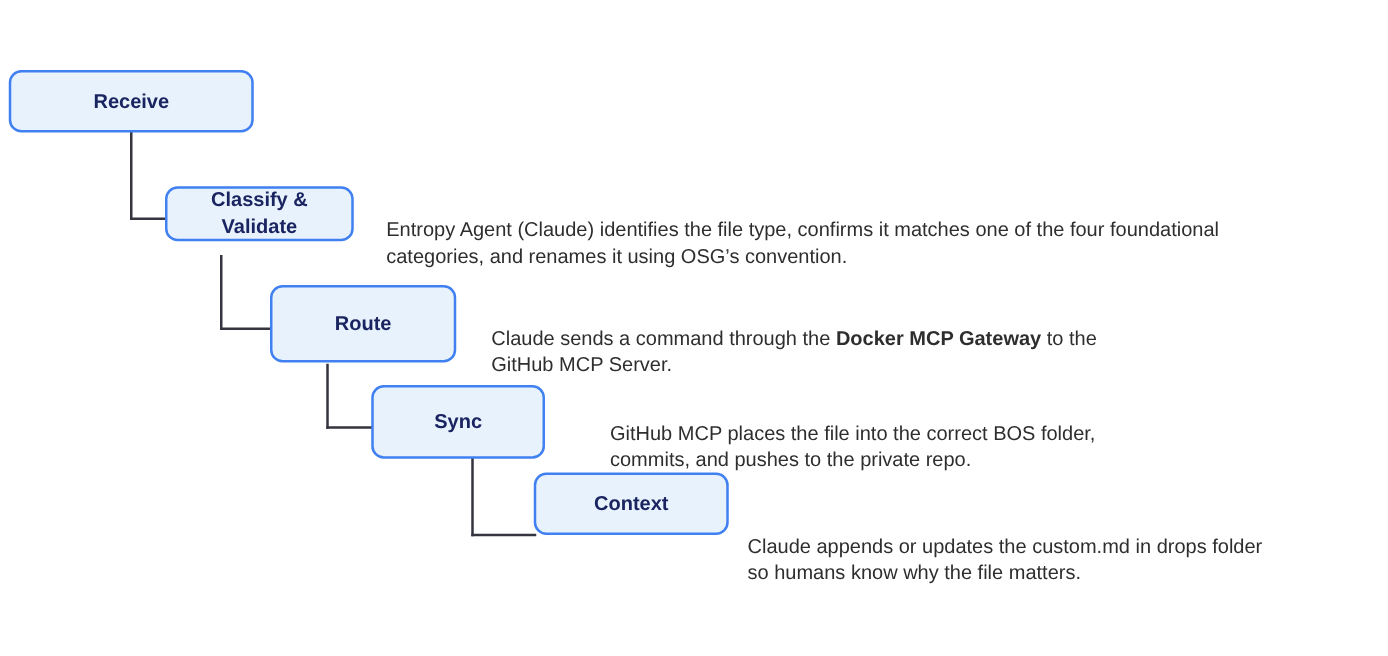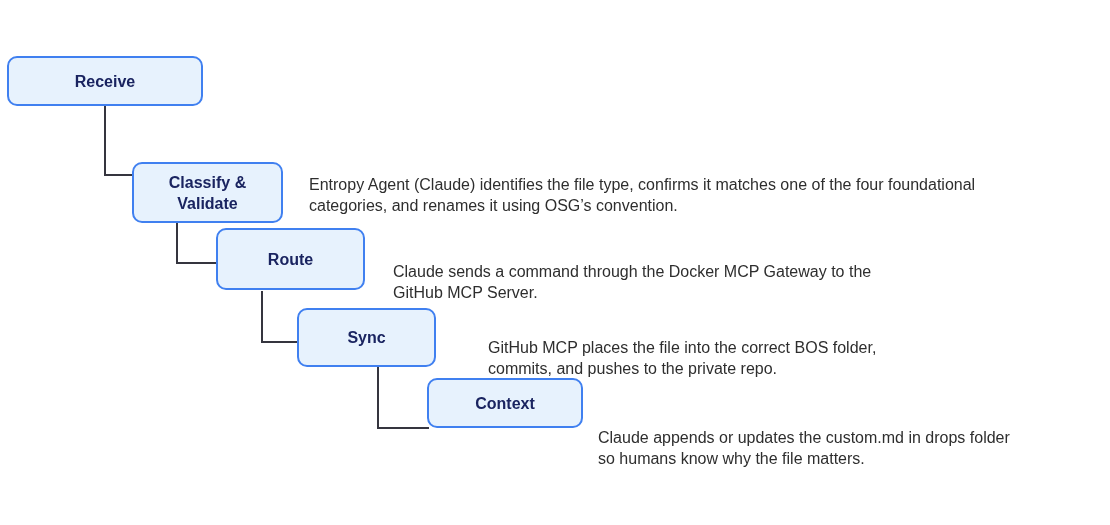--- a/index.html
+++ b/index.html
@@ -27,21 +27,21 @@
   }
   .line{position:absolute;background:var(--connector,#35353f);}
   .line.v{width:2px;}
   .line.h{height:2px;}
   .desc{
     position:absolute;
     color:var(--description-text,#2e2e2e);
     font-size:16px;line-height:21px;
     white-space:pre-line;
   }
-  .desc b{font-weight:normal;}
+  .desc b{font-weight:bold;}
 </style>
 </head>
 <body>
 
 <div class="canvas">
 
   <div class="line v" style="left:104px;top:105px;height:71px"></div>
   <div class="line h" style="left:104px;top:174px;width:30px"></div>
 
   <div class="line v" style="left:176px;top:204px;height:60px"></div>
@@ -50,21 +50,21 @@
   <div class="line v" style="left:261px;top:291px;height:52px"></div>
   <div class="line h" style="left:261px;top:341px;width:38px"></div>
 
   <div class="line v" style="left:377px;top:366px;height:63px"></div>
   <div class="line h" style="left:377px;top:427px;width:52px"></div>
 
   <div class="box" style="left:7px;top:56px;width:196px;height:50px">
     <span>Receive</span>
   </div>
 
-  <div class="box" style="left:132px;top:162px;width:151px;height:61px">
+  <div class="box" style="left:132px;top:149px;width:151px;height:44px">
     <span>Classify &amp;
 Validate</span>
   </div>
 
   <div class="box" style="left:216px;top:228px;width:149px;height:62px">
     <span>Route</span>
   </div>
 
   <div class="box" style="left:297px;top:308px;width:139px;height:59px">
     <span>Sync</span>

